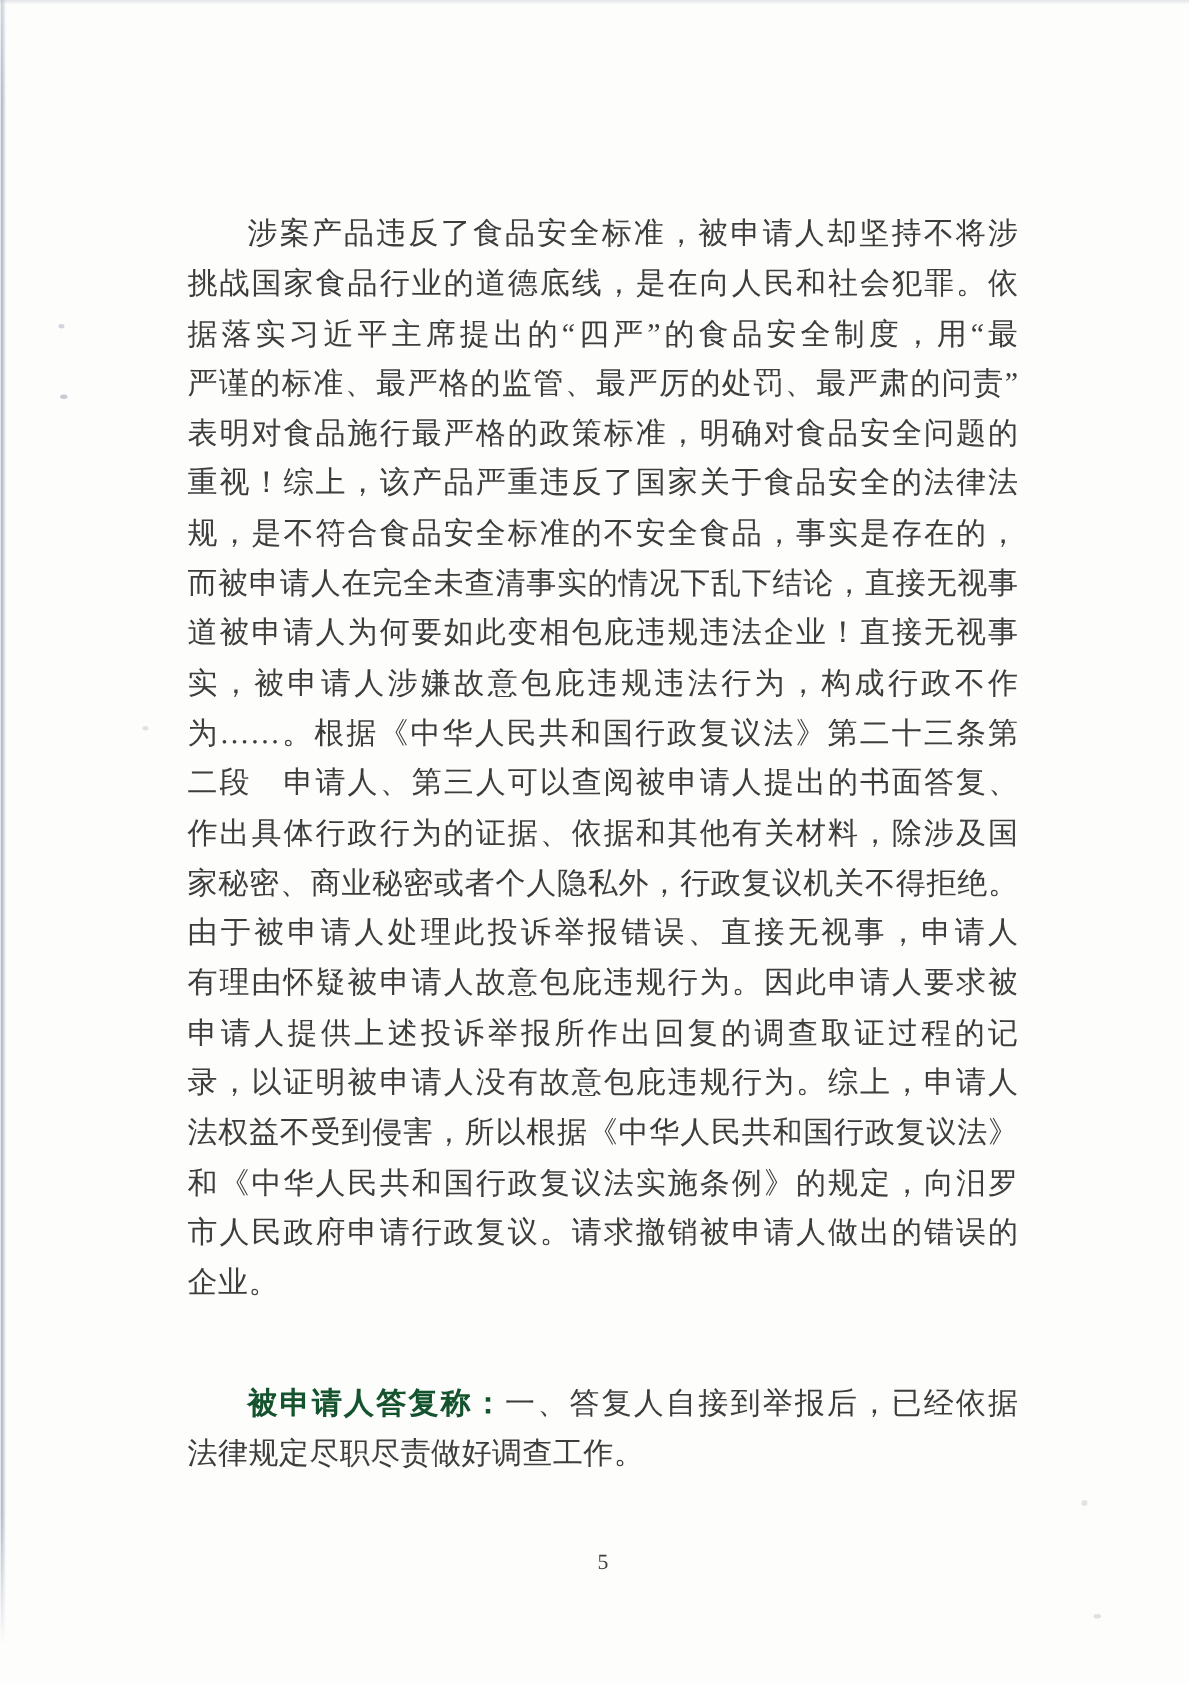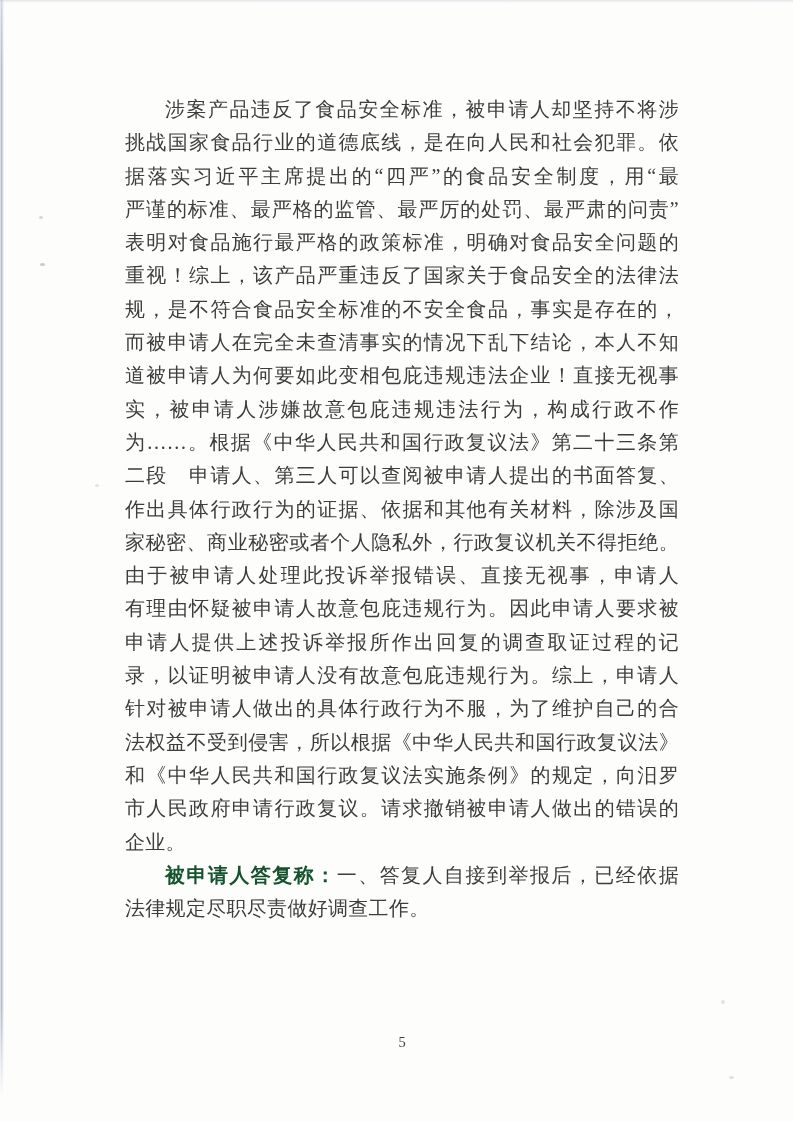--- a/index.html
+++ b/index.html
@@ -64,20 +64,21 @@
     text-align-last: justify;
     height: 33.3px;
     overflow: visible;
     white-space: normal;
   }
   .line.flush {
     text-align-last: left;
   }
   .line.indent {
     text-indent: 40px;
+    margin-top: 47px;
   }
   .bold-lead {
     font-weight: 700;
     color: #14532d;
   }
   .page-number {
     position: absolute;
     left: 125px;
     width: 554px;
     top: 1034px;
@@ -100,32 +101,31 @@
   <div class="speck s5"></div>
 
   <div class="text-block" id="text-block">
       <div class="line indent">涉案产品违反了食品安全标准，被申请人却坚持不将涉</div>
       <div class="line">挑战国家食品行业的道德底线，是在向人民和社会犯罪。依</div>
       <div class="line">据落实习近平主席提出的“四严”的食品安全制度，用“最</div>
       <div class="line">严谨的标准、最严格的监管、最严厉的处罚、最严肃的问责”</div>
       <div class="line">表明对食品施行最严格的政策标准，明确对食品安全问题的</div>
       <div class="line">重视！综上，该产品严重违反了国家关于食品安全的法律法</div>
       <div class="line">规，是不符合食品安全标准的不安全食品，事实是存在的，</div>
-      <div class="line">而被申请人在完全未查清事实的情况下乱下结论，本人不知</div>
+      <div class="line">而被申请人在完全未查清事实的情况下乱下结论，直接无视事</div>
       <div class="line">道被申请人为何要如此变相包庇违规违法企业！直接无视事</div>
       <div class="line">实，被申请人涉嫌故意包庇违规违法行为，构成行政不作</div>
       <div class="line">为……。根据《中华人民共和国行政复议法》第二十三条第</div>
       <div class="line">二段　申请人、第三人可以查阅被申请人提出的书面答复、</div>
       <div class="line">作出具体行政行为的证据、依据和其他有关材料，除涉及国</div>
       <div class="line">家秘密、商业秘密或者个人隐私外，行政复议机关不得拒绝。</div>
       <div class="line">由于被申请人处理此投诉举报错误、直接无视事，申请人</div>
       <div class="line">有理由怀疑被申请人故意包庇违规行为。因此申请人要求被</div>
       <div class="line">申请人提供上述投诉举报所作出回复的调查取证过程的记</div>
       <div class="line">录，以证明被申请人没有故意包庇违规行为。综上，申请人</div>
-      <div class="line">针对被申请人做出的具体行政行为不服，为了维护自己的合</div>
       <div class="line">法权益不受到侵害，所以根据《中华人民共和国行政复议法》</div>
       <div class="line">和《中华人民共和国行政复议法实施条例》的规定，向汨罗</div>
       <div class="line">市人民政府申请行政复议。请求撤销被申请人做出的错误的</div>
       <div class="line flush">企业。</div>
       <div class="line indent"><span class="bold-lead">被申请人答复称：</span>一、答复人自接到举报后，已经依据</div>
       <div class="line flush">法律规定尽职尽责做好调查工作。</div>
     </div>
 
   <div class="page-number">5</div>
 </div>

